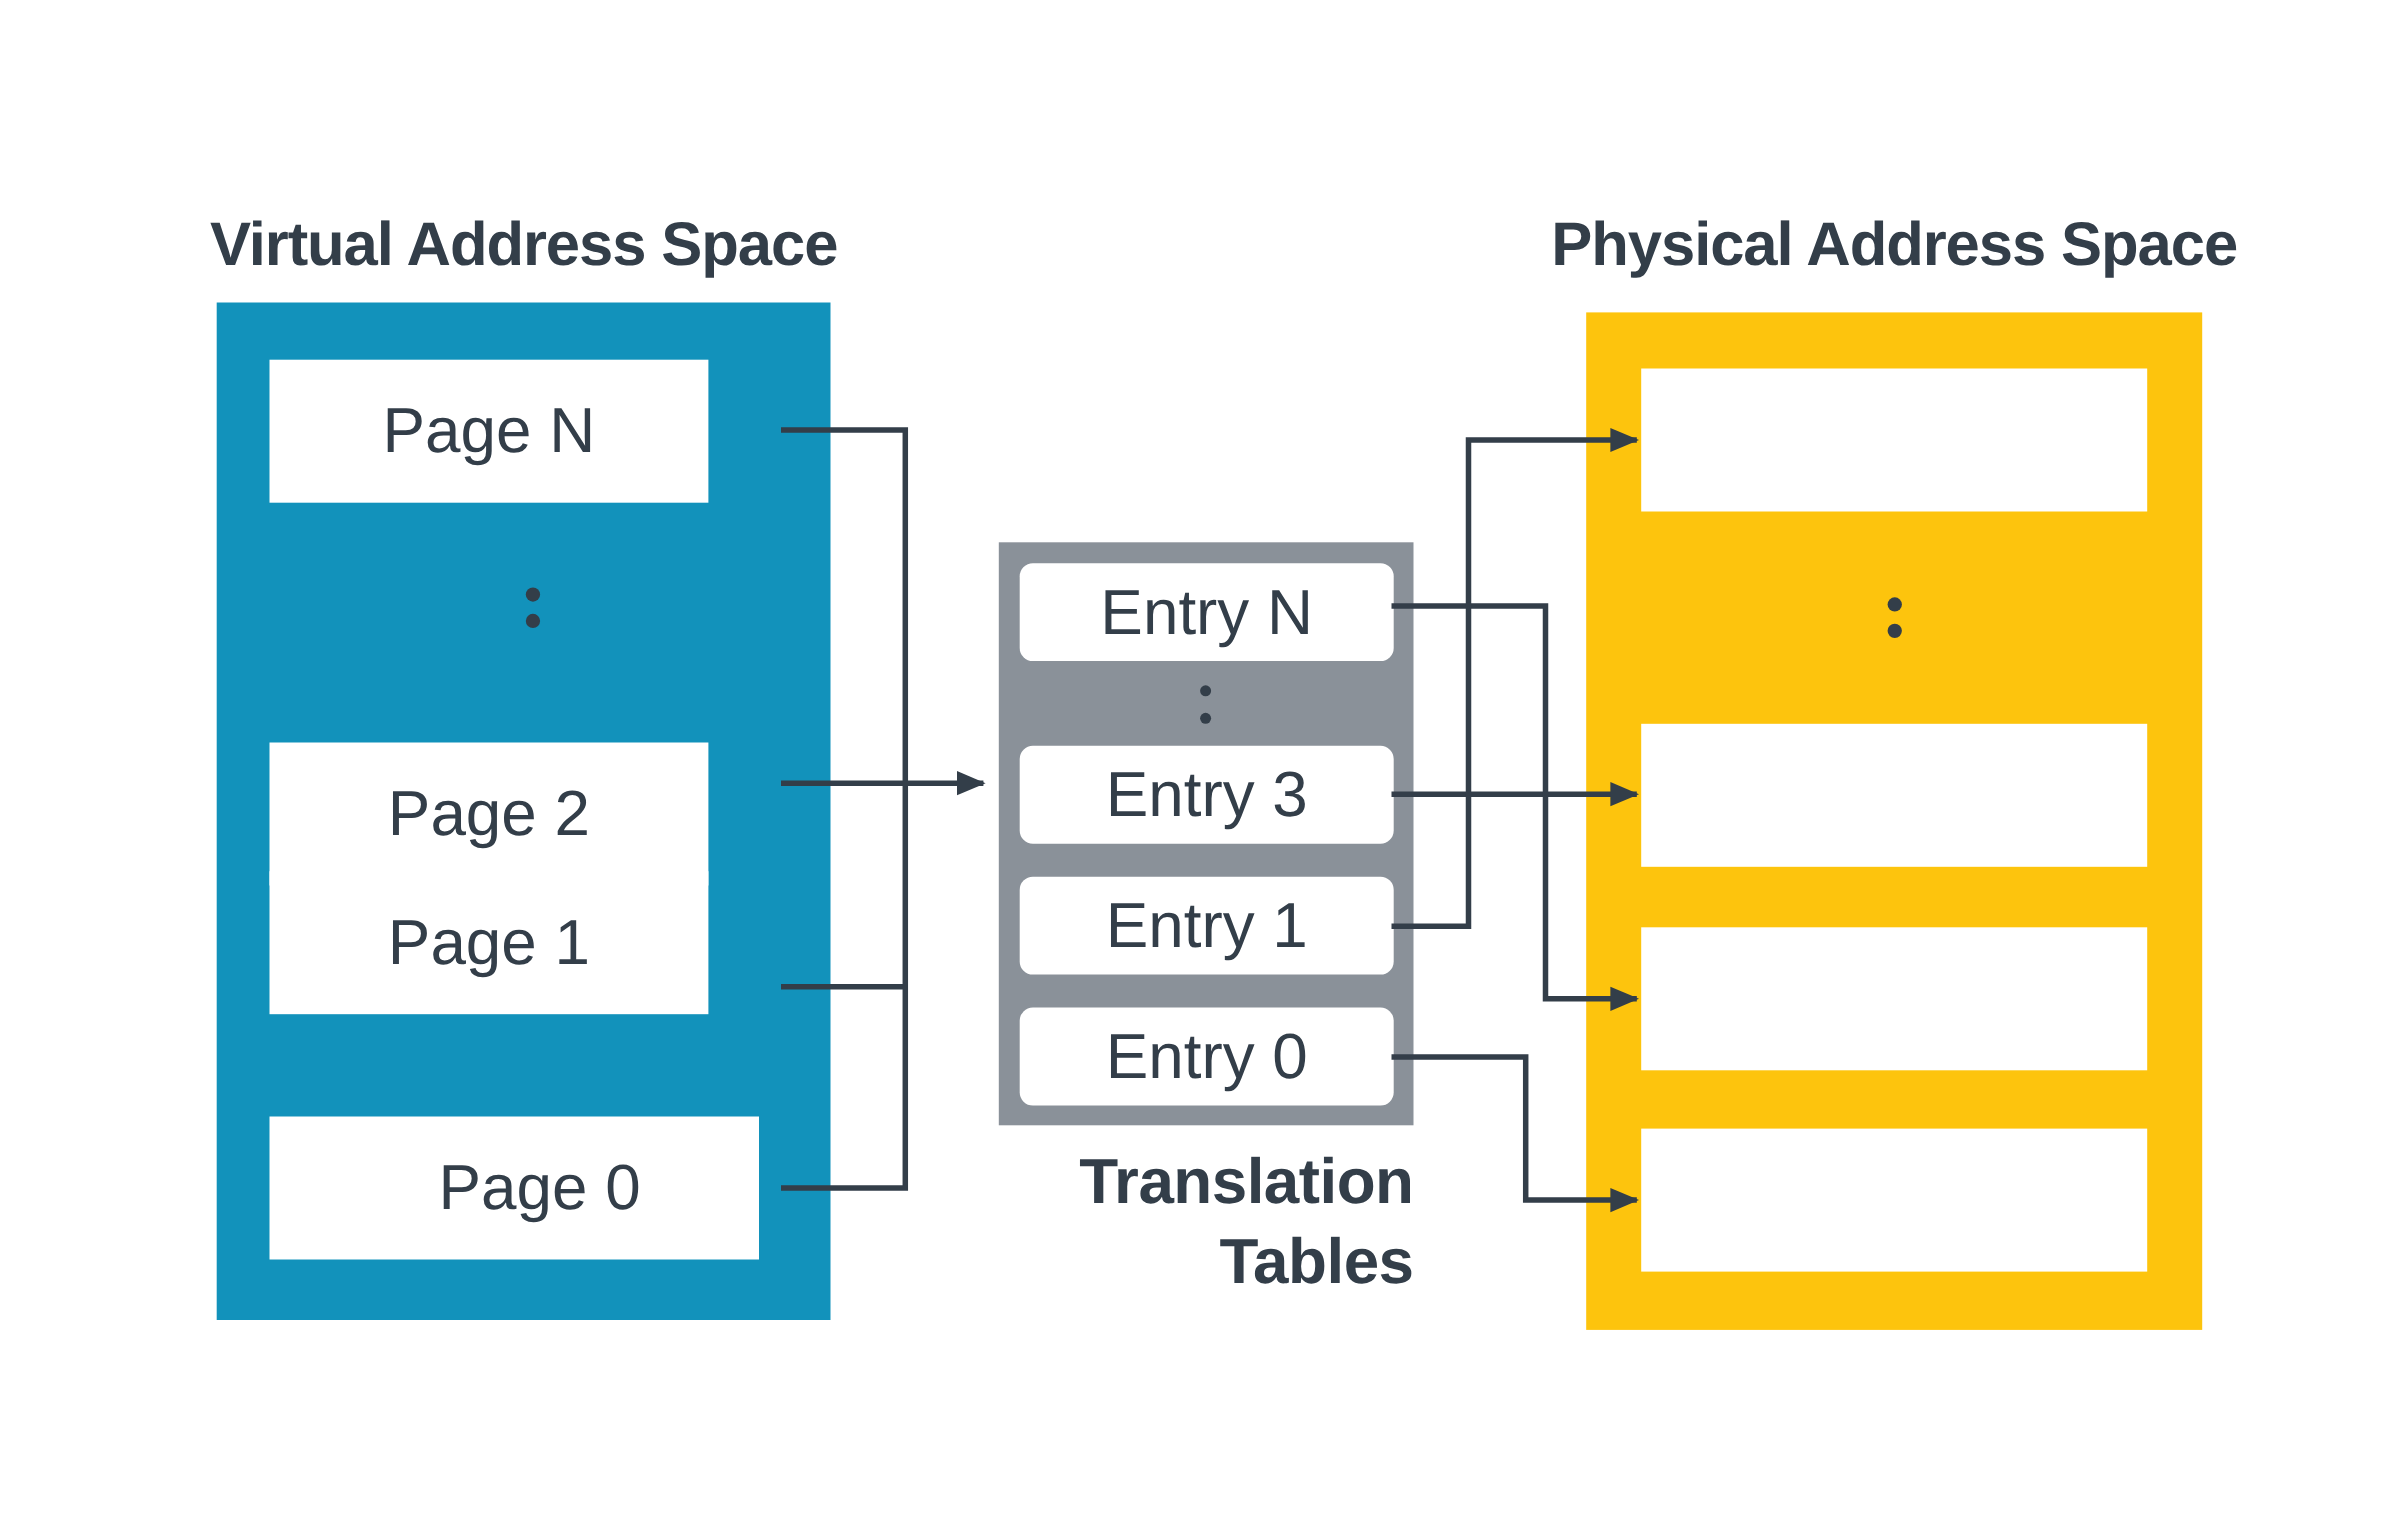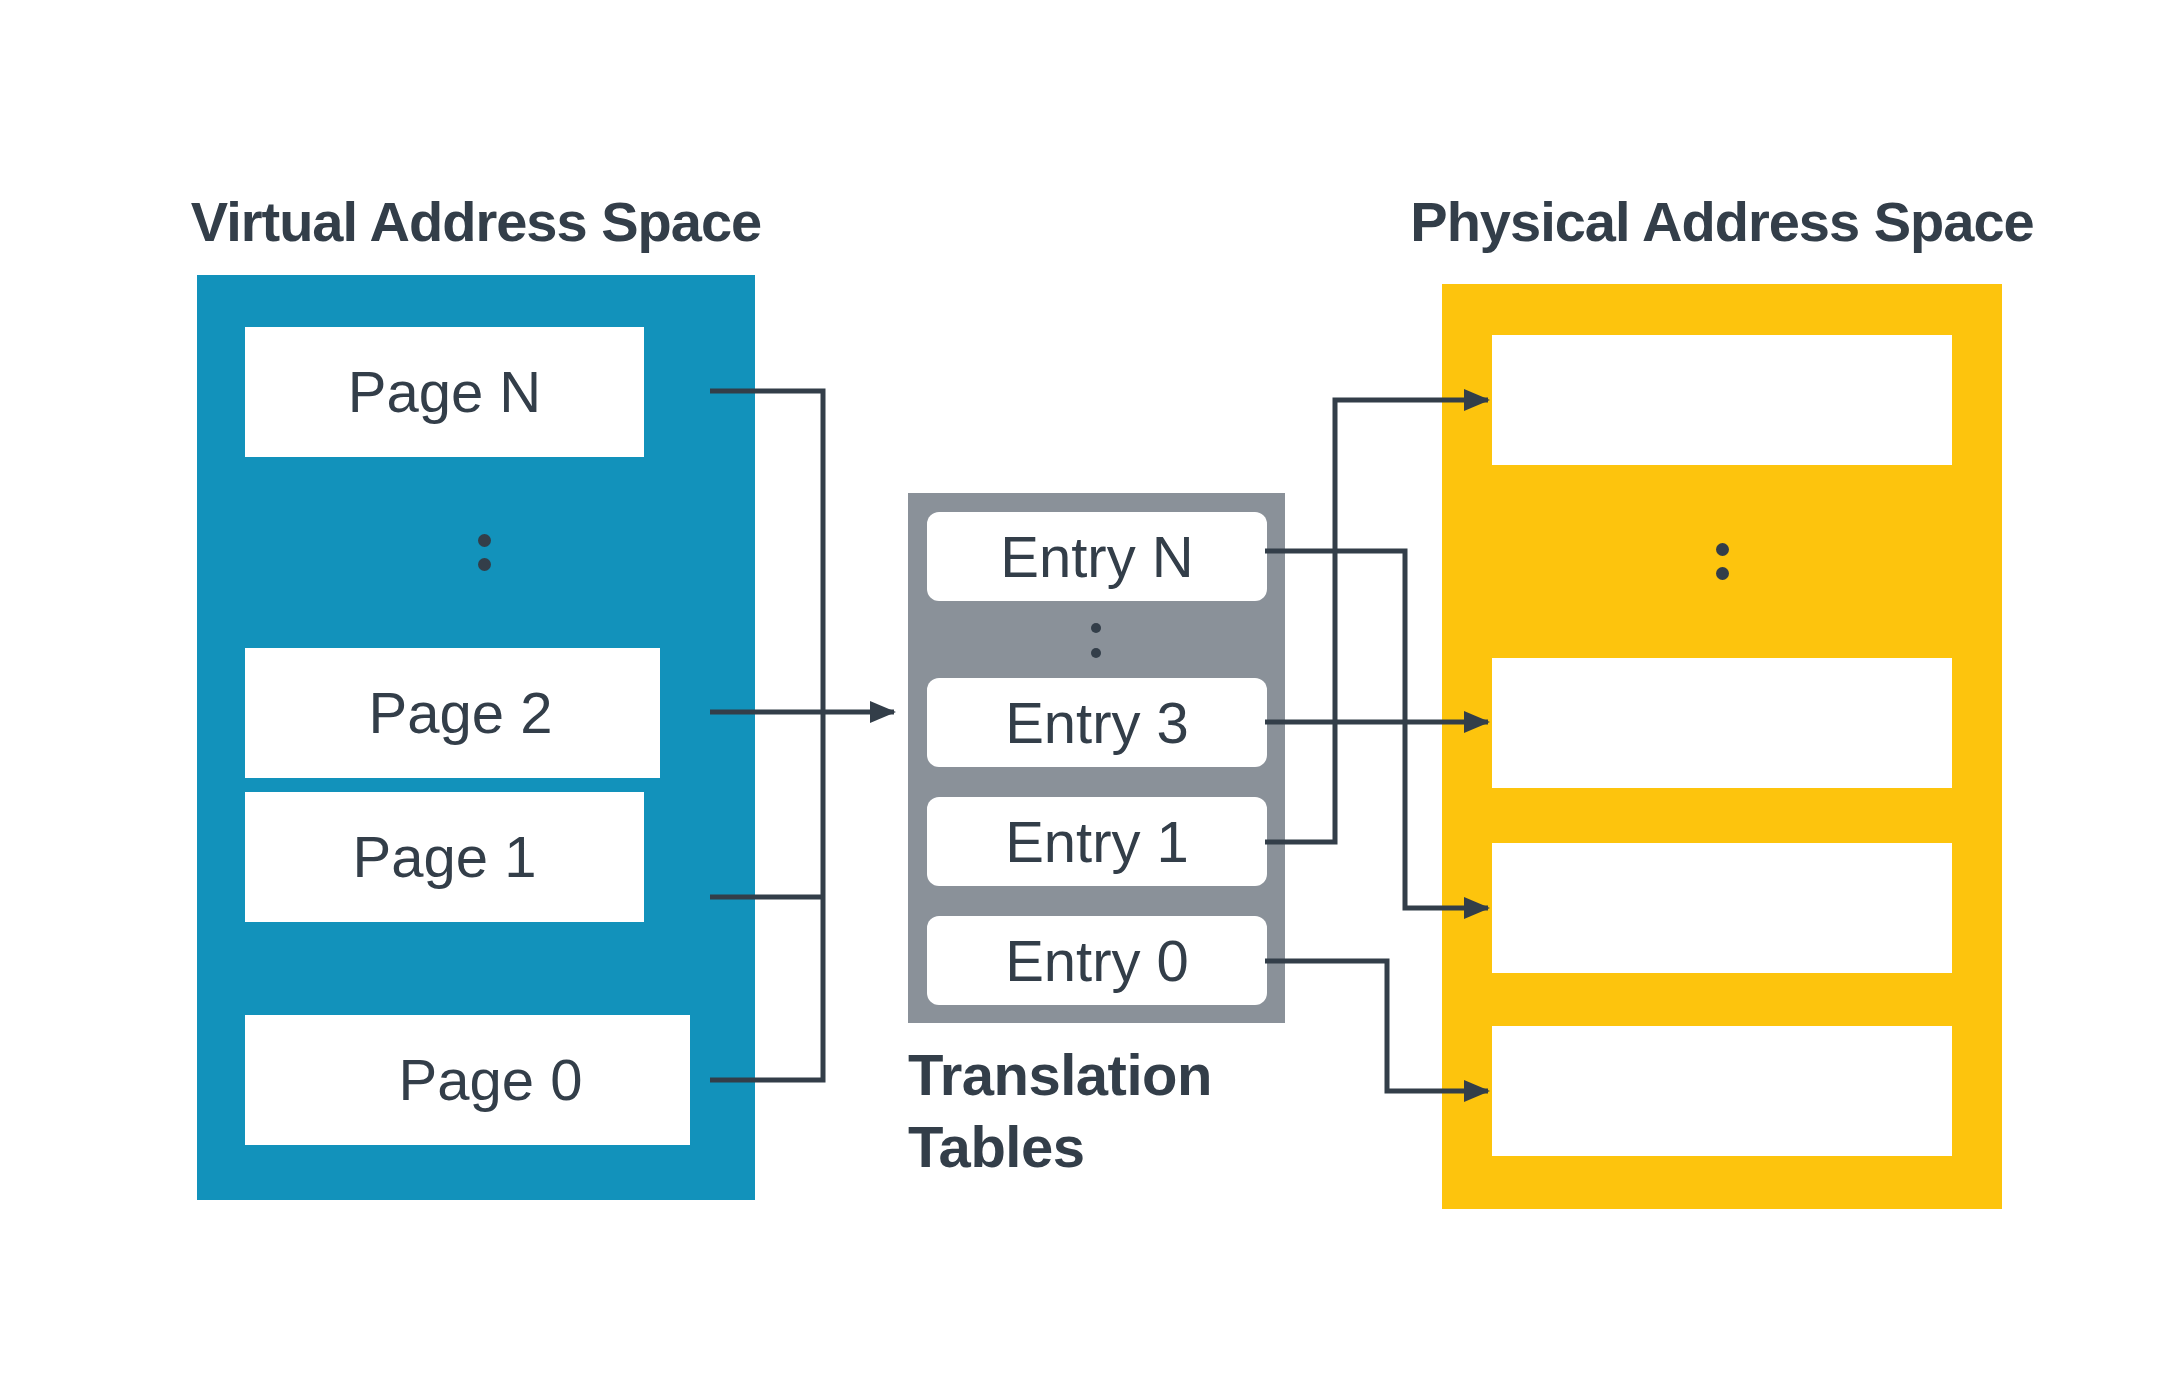--- a/index.html
+++ b/index.html
@@ -18,34 +18,34 @@
   #physical-title{left:1402px;}
   .bigbox{position:absolute;}
   #virtual-box{left:197px; top:275px; width:558px; height:925px; background:var(--teal);}
   #translation-box{left:908px; top:493px; width:377px; height:530px; background:var(--gray);}
   #physical-box{left:1442px; top:284px; width:560px; height:925px; background:var(--yellow);}
   .slot{
     position:absolute; background:var(--boxfill); text-align:center;
     font-size:58px; color:var(--ink);
   }
   .page{left:245px; width:399px; height:130px; line-height:130px;}
-  #page-n{top:327px;} #page-2{top:648px;padding-left:16px;} #page-1{top:792px;} #page-0{top:1015px;padding-left:46px;}
+  #page-n{top:327px;} #page-2{top:675px;} #page-1{top:792px;} #page-0{top:1015px;padding-left:46px;}
   .entry{left:927px; width:340px; height:89px; line-height:89px;border-radius:12px;}
   #entry-n{top:512px;} #entry-2{top:678px;} #entry-1{top:797px;} #entry-0{top:916px;}
   .frame{left:1492px; width:460px; height:130px;}
   #frame-1{top:335px;} #frame-2{top:658px;} #frame-3{top:843px;} #frame-4{top:1026px;}
   .dot{position:absolute; background:var(--ink); border-radius:50%;}
   .dot-lg{width:13px; height:13px;}
   .dot-sm{width:10px; height:10px;}
   #vdot-1{left:478px; top:534px;} #vdot-2{left:478px; top:558px;}
   #tdot-1{left:1091px; top:623px;} #tdot-2{left:1091px; top:648px;}
   #pdot-1{left:1716px; top:543px;} #pdot-2{left:1716px; top:567px;}
   #tt-caption{
     position:absolute; left:908px; top:1039px; width:377px;
-    text-align:left; font-size:58px; font-weight:700; letter-spacing:-0.5px; line-height:72px;
+    text-align:right; font-size:58px; font-weight:700; letter-spacing:-0.5px; line-height:72px;
   }
   #connector-layer{position:absolute; left:0; top:0; width:2180px; height:1390px;}
   #connector-layer path{stroke:var(--ink); stroke-width:5; fill:none;}
   #connector-layer .arrowhead{fill:var(--ink); stroke:none;}
 </style>
 </head>
 <body>
 
 <div id="canvas">
 

